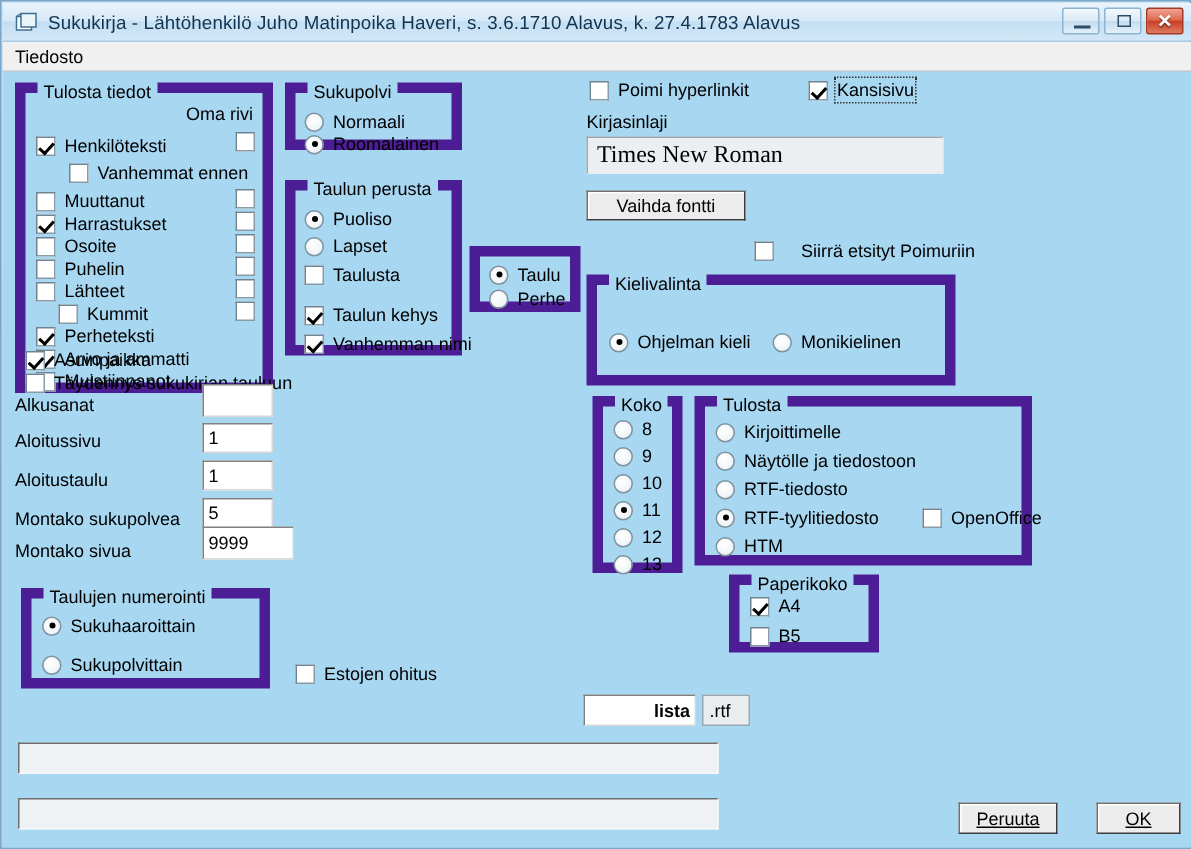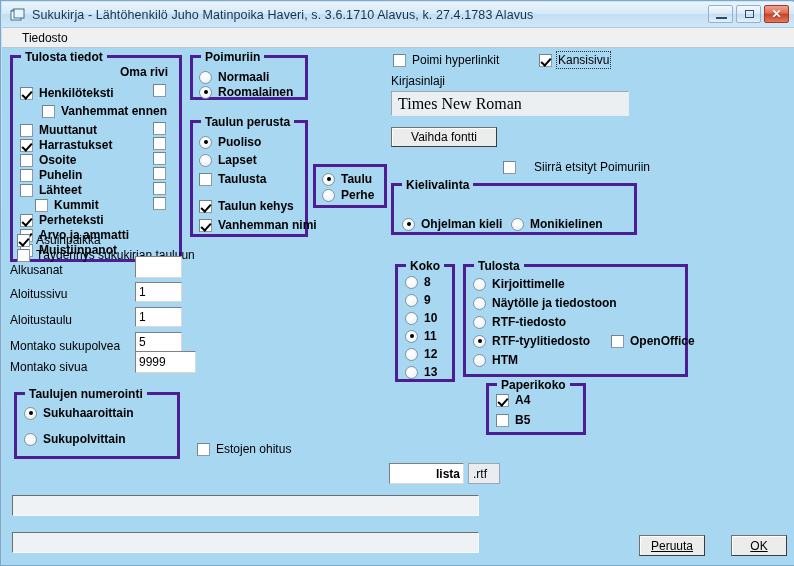--- a/index.html
+++ b/index.html
@@ -49,31 +49,31 @@
               font-weight:bold; display:flex; align-items:center; justify-content:center;
               font-family:"Liberation Sans",sans-serif; text-shadow:0 1px 1px rgba(0,0,0,.4);}
 
   
   #menubar {
     position:absolute; left:1px; top:27px; width:792px; height:20px;
     background:#f0f0f0; border-bottom:1px solid #b9c8d4;
     display:flex; align-items:center;
   }
   .menu-item {
-    padding: 2px 20px; font-size:12px; color:#000; cursor:pointer;
+    padding: 2px 8px; font-size:12px; color:#000; cursor:pointer;
   }
 
   
   #client {
     position:absolute; left:1px; top:47px; width:792px; height:517px;
     background:#a8d7f2;
   }
 
   
-  .group { position:absolute; border:3px solid #4c1d95;font-weight:bold; }
+  .group { position:absolute; border:7px solid #4c1d95; }
   .group > .gtitle {
     position:absolute; top:-8px; left:8px; padding:0 4px;
     background:#a8d7f2; font-size:12px; color:#000; white-space:nowrap;
   }
 
   
   .cb { position:absolute; display:flex; align-items:center; cursor:pointer; }
   .cb .box, .chk-box {
     width:13px; height:13px; flex:none;
     background:#fff;
@@ -263,21 +263,21 @@
     <div class="cb" style="left:15px; top:185px;">
       <span class="chk-box checked"></span>
       <span class="lbl">Asuinpaikka</span>
     </div>
     <div class="cb" style="left:15px; top:200px;">
       <span class="chk-box"></span>
       <span class="lbl">Täydennys sukukirjan tauluun</span>
     </div>
 
     <div class="group" style="left:188px; top:7px; width:118px; height:45px;">
-      <div class="gtitle">Poimuriin</div>
+      <div class="gtitle">Sukupolvi</div>
       <div class="rb" style="left:6px; top:12px;">
         <span class="rad-box"></span>
         <span class="lbl">Normaali</span>
       </div>
       <div class="rb" style="left:6px; top:27px;">
         <span class="rad-box checked"></span>
         <span class="lbl">Roomalainen</span>
       </div>
     </div>
 
@@ -333,21 +333,21 @@
 
     <div class="pbtn" style="left:389px; top:79px; width:106px; height:20px;">
       <span>Vaihda fontti</span>
     </div>
 
     <div class="cb" style="left:501px; top:112px;gap:12px;">
       <span class="chk-box"></span>
       <span class="lbl">Siirrä etsityt Poimuriin</span>
     </div>
 
-    <div class="group" style="left:389px; top:135px; width:246px; height:52px;">
+    <div class="group" style="left:389px; top:135px; width:246px; height:74px;">
       <div class="gtitle">Kielivalinta</div>
       <div class="rb" style="left:8px; top:31px;">
         <span class="rad-box checked"></span>
         <span class="lbl">Ohjelman kieli</span>
       </div>
       <div class="rb" style="left:117px; top:31px;">
         <span class="rad-box"></span>
         <span class="lbl">Monikielinen</span>
       </div>
     </div>

